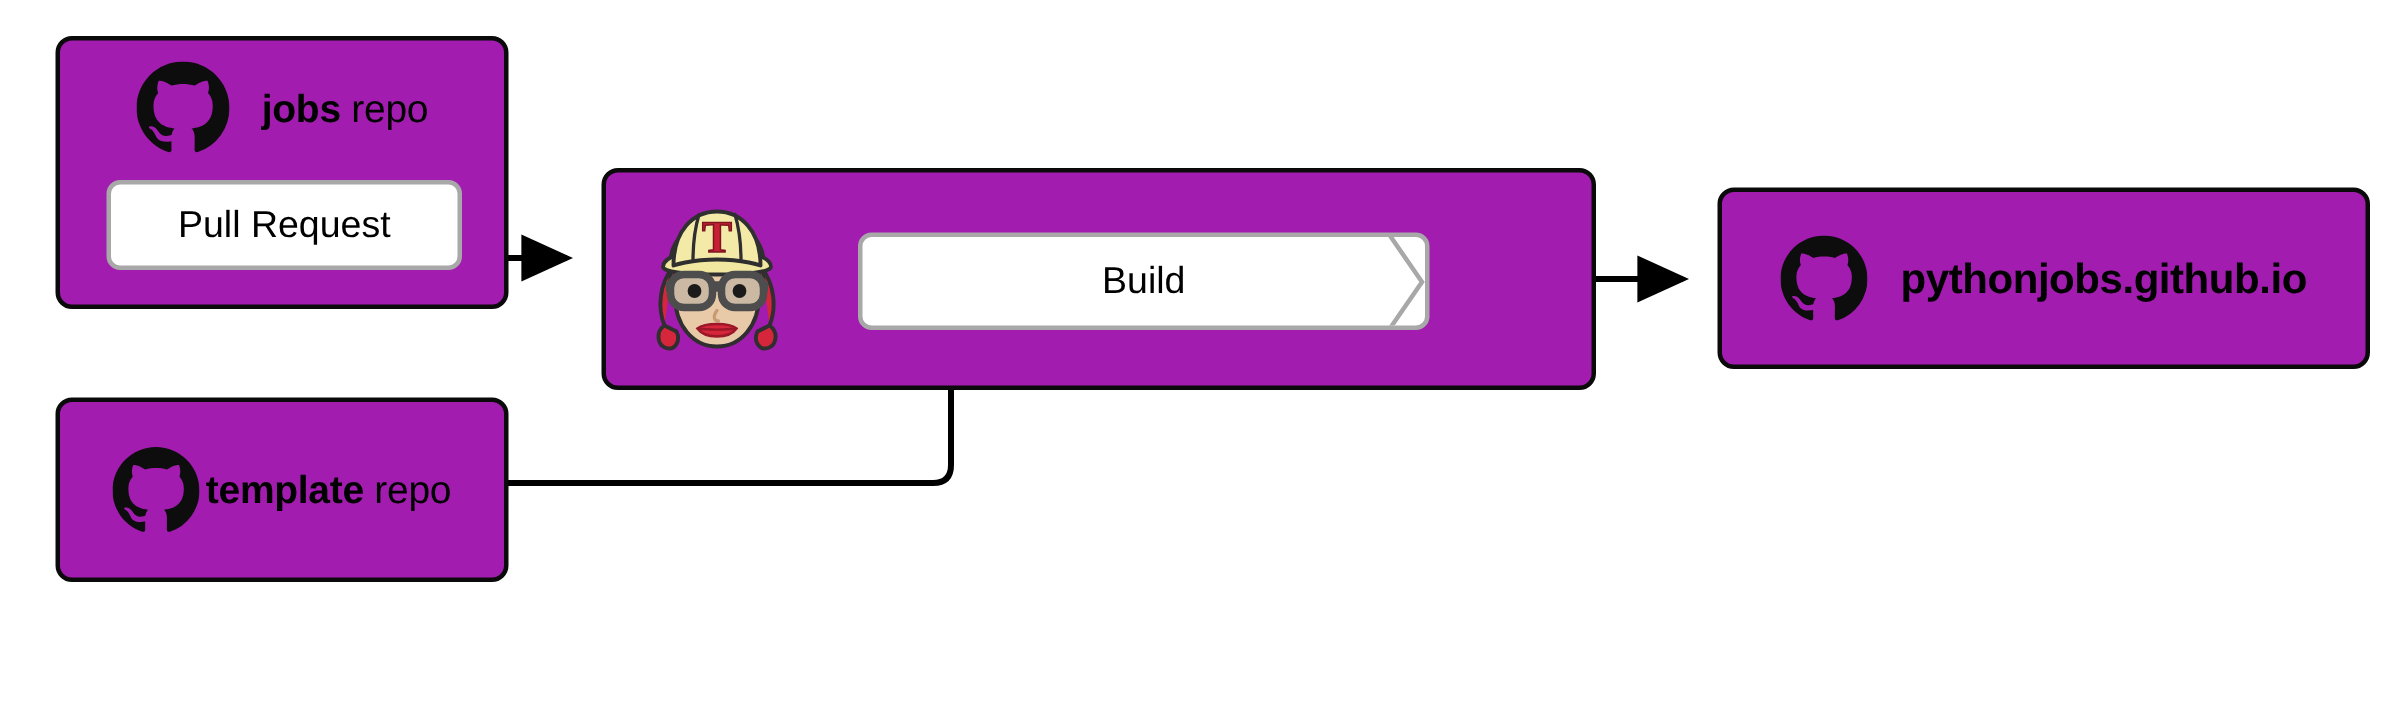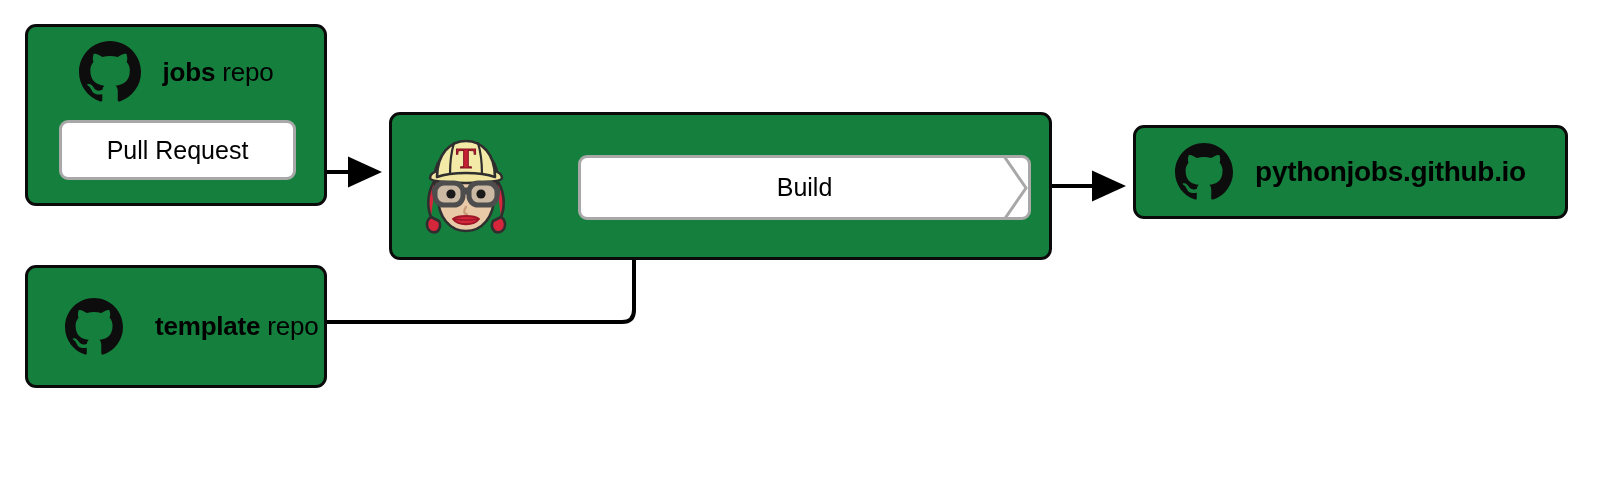--- a/index.html
+++ b/index.html
@@ -16,23 +16,24 @@
     width: 1600px;
     height: 485px;
     background: #ffffff;
     overflow: hidden;
   }
 
   
   .node {
     position: absolute;
     box-sizing: border-box;
-    background: #15803d;
+    background: #a21caf;
     border: 3px solid #0a0a0a;
     border-radius: 11px;
+    margin-left: 12px;
   }
 
   
   #jobs-repo-node {
     left: 25px;
     top: 24px;
     width: 302px;
     height: 182px;
   }
   #jobs-repo-header {
@@ -77,23 +78,22 @@
     left: 25px;
     top: 265px;
     width: 302px;
     height: 123px;
   }
   #template-repo-inner {
     position: absolute;
     inset: 0;
     display: flex;
     align-items: center;
-    justify-content: flex-start;
-    gap: 32px;
-    padding-left: 37px;
+    justify-content: center;
+    gap: 4px;
   }
   #template-repo-label {
     font-size: 26px;
     color: #000;
     white-space: nowrap;
     letter-spacing: -0.2px;
   }
   #template-repo-label .b { font-weight: bold; }
 
   
@@ -107,23 +107,23 @@
     position: absolute;
     left: 16px;
     top: 20px;
     width: 116px;
     height: 108px;
   }
 
   
   #pipeline {
     position: absolute;
-    left: 186px;
+    left: 168px;
     top: 40px;
-    width: 453px;
+    width: 381px;
     height: 65px;
     box-sizing: border-box;
     background: #ffffff;
     border: 3px solid #a8a8a8;
     border-radius: 9px;
     overflow: hidden;
   }
   #pipeline-stages {
     position: absolute;
     inset: 0;
@@ -147,21 +147,21 @@
     width: 34px;
     height: 78px;
     pointer-events: none;
   }
 
   
   #site-node {
     left: 1133px;
     top: 125px;
     width: 435px;
-    height: 94px;
+    height: 121px;
   }
   #site-inner {
     position: absolute;
     inset: 0;
     display: flex;
     align-items: center;
     justify-content: center;
     gap: 22px;
   }
   #site-label {

